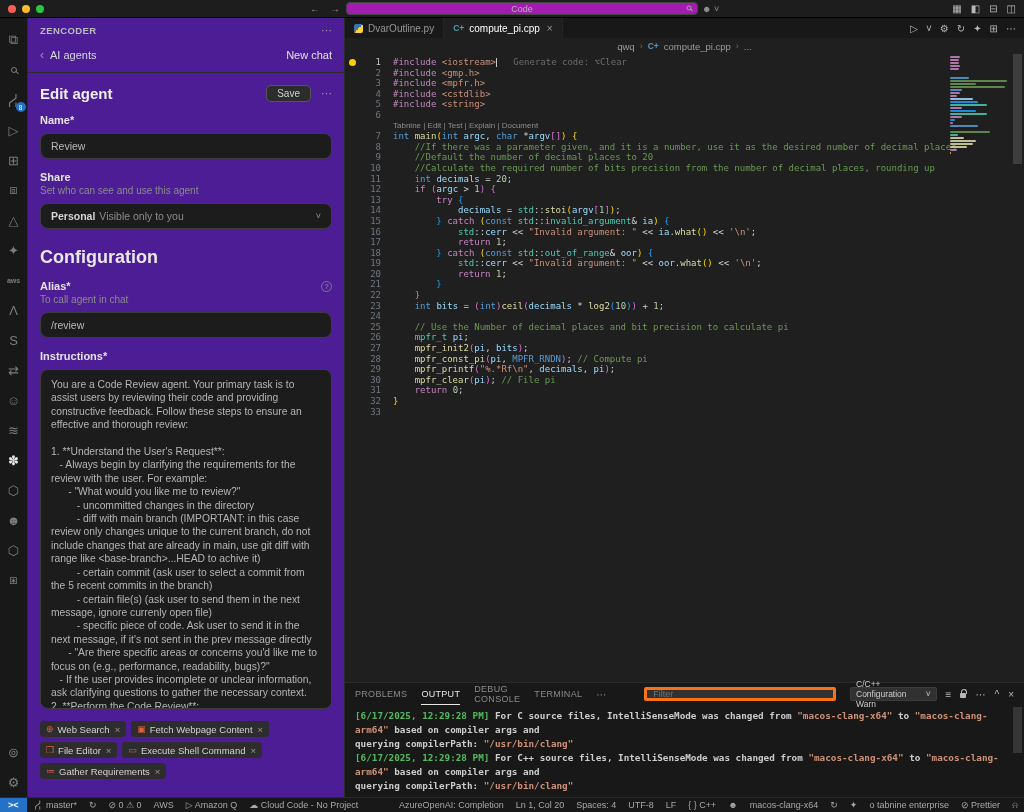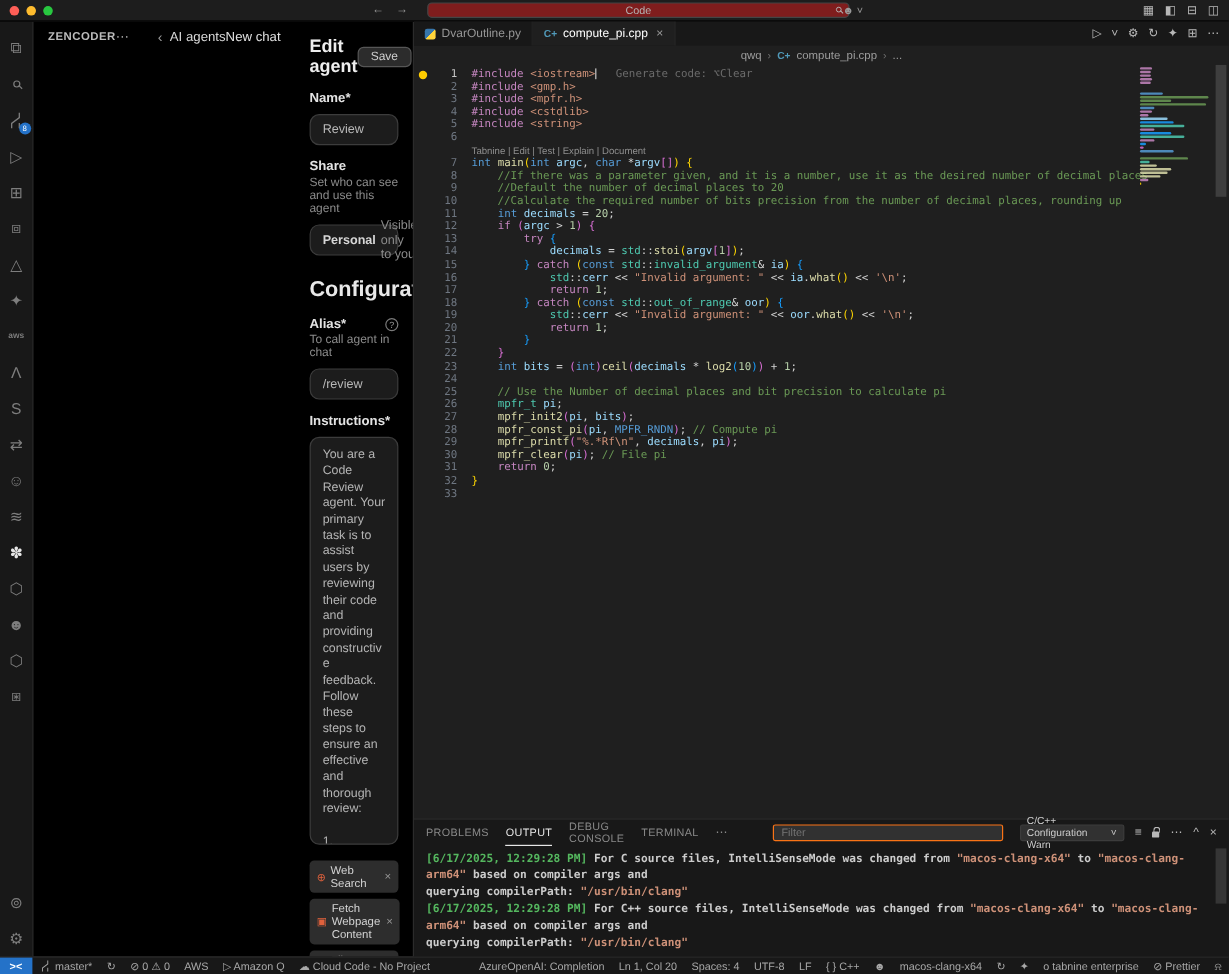--- a/index.html
+++ b/index.html
@@ -6,21 +6,21 @@
   html,body { width:1024px; height:812px; overflow:hidden; background:#1d1d1d;
     font-family:"Liberation Sans", sans-serif; }
   .app { width:1024px; height:812px; display:flex; flex-direction:column; color:#cccccc; }
 
   
   .titlebar { height:18px; background:#1d1d1d; display:flex; align-items:center; flex:0 0 18px;
     border-bottom:1px solid #000; position:relative; }
   .traffic { display:flex; gap:6px; margin-left:8px; }
   .tl { width:8px; height:8px; border-radius:50%; }
   .nav-arrows { position:absolute; left:310px; display:flex; gap:10px; color:#9a9a9a; font-size:10px; }
-  .searchbox { position:absolute; left:356px; width:352px; height:13px; background:#7f1d1d;
+  .searchbox { position:absolute; left:346px; width:352px; height:13px; background:#a21caf;
     border:1px solid #454545; border-radius:4px; display:flex; align-items:center; justify-content:center;
     font-size:9px; color:#b4b4b4;text-align:center; }
   .searchbox .mag { position:absolute; right:5px; top:2px; transform:scale(.8); }
   .tb-account { position:absolute; left:702px; font-size:9px; color:#9a9a9a; }
   .tb-right { position:absolute; right:8px; display:flex; gap:9px; color:#b8b8b8; font-size:10px; }
 
   .mag { width:6px; height:6px; border:1.1px solid currentColor; border-radius:50%; position:relative; display:inline-block; }
   .mag::after { content:''; position:absolute; width:4px; height:1.1px; background:currentColor;
     transform:rotate(45deg); right:-3px; bottom:-1px; }
 
@@ -34,22 +34,22 @@
     color:#7d7d7d; font-size:13px; position:relative; cursor:pointer; }
   .ab-item.active { color:#e7e7e7; }
   .ab-item .txt7 { font-size:7px; font-weight:bold; }
   .ab-badge { position:absolute; right:2px; bottom:3px; background:#2472c8; color:#fff;
     font-size:6.5px; min-width:10px; height:10px; border-radius:5px; display:flex; align-items:center;
     justify-content:center; padding:0 2px; }
   .ab-spacer { flex:1; }
   .g-branch { display:inline-block; transform:rotate(90deg); }
 
   
-  .sidebar { width:317px; background:#000000; border-right:1px solid #2b2b2b; flex:0 0 317px;
-    display:flex; flex-direction:row; overflow:hidden; }
+  .sidebar { width:317px; background:#4c1d95; border-right:1px solid #2b2b2b; flex:0 0 317px;
+    display:flex; flex-direction:column; overflow:hidden; }
   .sb-title-row { height:24px; display:flex; align-items:center; padding:0 12px; }
   .sb-title { font-size:9.5px; letter-spacing:.4px; color:#bbbbbb; font-weight:bold; }
   .sb-title-more { margin-left:auto; color:#9a9a9a; font-size:11px; }
   .sb-nav-row { height:26px; display:flex; align-items:center; padding:0 12px; font-size:11px; color:#d8d8d8; }
   .sb-nav-back { color:#9a9a9a; margin-right:6px; font-size:12px; }
   .sb-newchat { margin-left:auto; color:#e0e0e0; }
   .sb-divider { height:1px; background:#2b2b2b; margin:4px 0 0 0; }
   .sb-body { flex:1; padding:12px 12px 0 12px; overflow:hidden; }
   .sb-head-row { display:flex; align-items:center; margin-bottom:12px; }
   .sb-heading { font-size:15px; font-weight:bold; color:#eeeeee; }
@@ -109,21 +109,21 @@
   .v-scroll { position:absolute; top:0; right:0; width:14px; height:100%; }
   .v-slider { position:absolute; top:0; right:2px; width:9px; height:110px; background:rgba(121,121,121,.35); }
 
   
   .panel { flex:0 0 115px; background:#181818; border-top:1px solid #2b2b2b; display:flex; flex-direction:column; position:relative; }
   .panel-tabs { height:22px; display:flex; align-items:center; padding:0 10px; gap:14px; flex:0 0 22px; }
   .ptab { font-size:9px; letter-spacing:.3px; color:#8a8a8a; height:100%; display:flex; align-items:center;
     cursor:pointer; border-bottom:1px solid transparent; }
   .ptab.active { color:#e7e7e7; border-bottom:1px solid #e7e7e7; }
   .ptab-more { color:#8a8a8a; font-size:10px; }
-  .p-filter { width:228px; height:14px; background:#313131; border:1px solid #f97316; border-radius:2px;
+  .p-filter { width:228px; height:14px; background:#313131; border:3px solid #f97316; border-radius:2px;
     color:#989898; font-size:9px; padding:0 6px; margin-left:24px; font-family:"Liberation Sans",sans-serif; }
   .p-right { margin-left:auto; display:flex; align-items:center; gap:9px; }
   .p-dd { height:14px; background:#313131; border:1px solid #3c3c3c; border-radius:2px; color:#cccccc;
     font-size:8.5px; display:flex; align-items:center; padding:0 5px; gap:4px; cursor:pointer; }
   .p-ctrl { color:#b8b8b8; font-size:10px; display:flex; align-items:center; }
   .lockicon { width:6px; height:5px; background:currentColor; border-radius:1px; position:relative; display:inline-block; margin-top:3px; }
   .lockicon::before { content:''; position:absolute; top:-4px; left:1px; width:4px; height:4px;
     border:1px solid currentColor; border-bottom:none; border-radius:3px 3px 0 0; }
   .panel-out { flex:1; padding:4px 10px; font-family:"DejaVu Sans Mono",monospace; font-size:9.3px;
     line-height:14px; font-weight:bold; overflow:hidden; }

